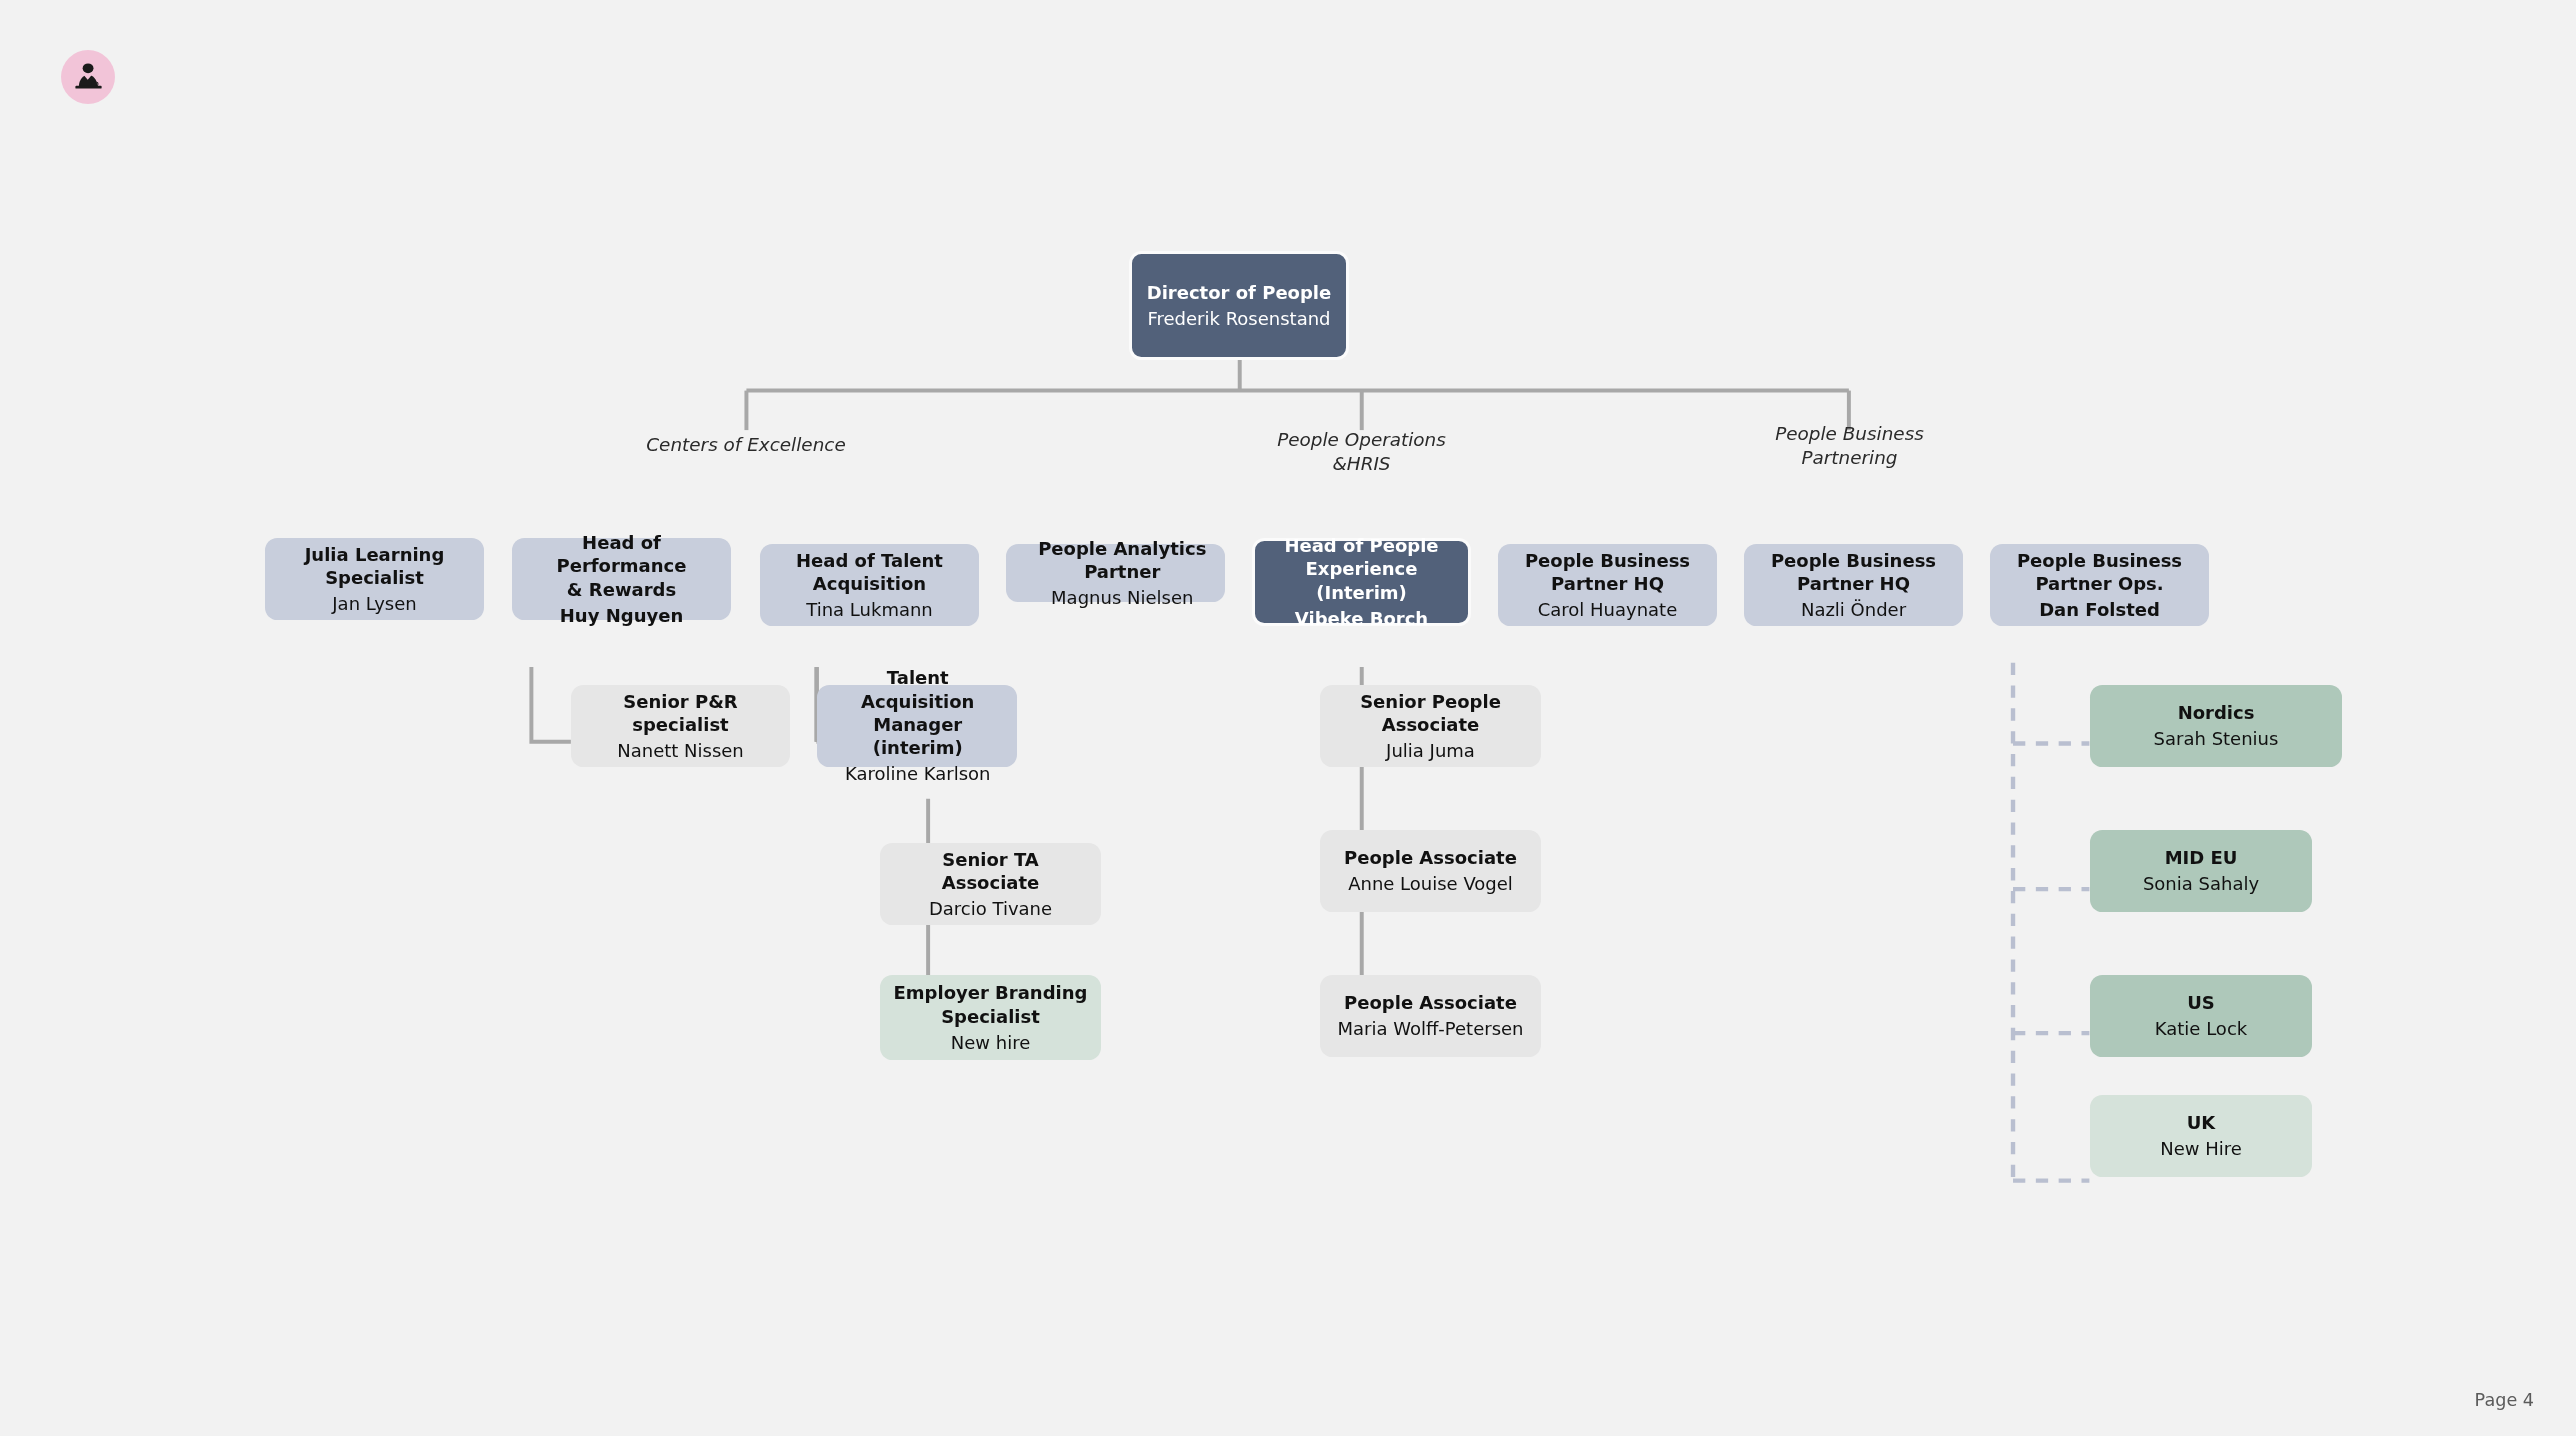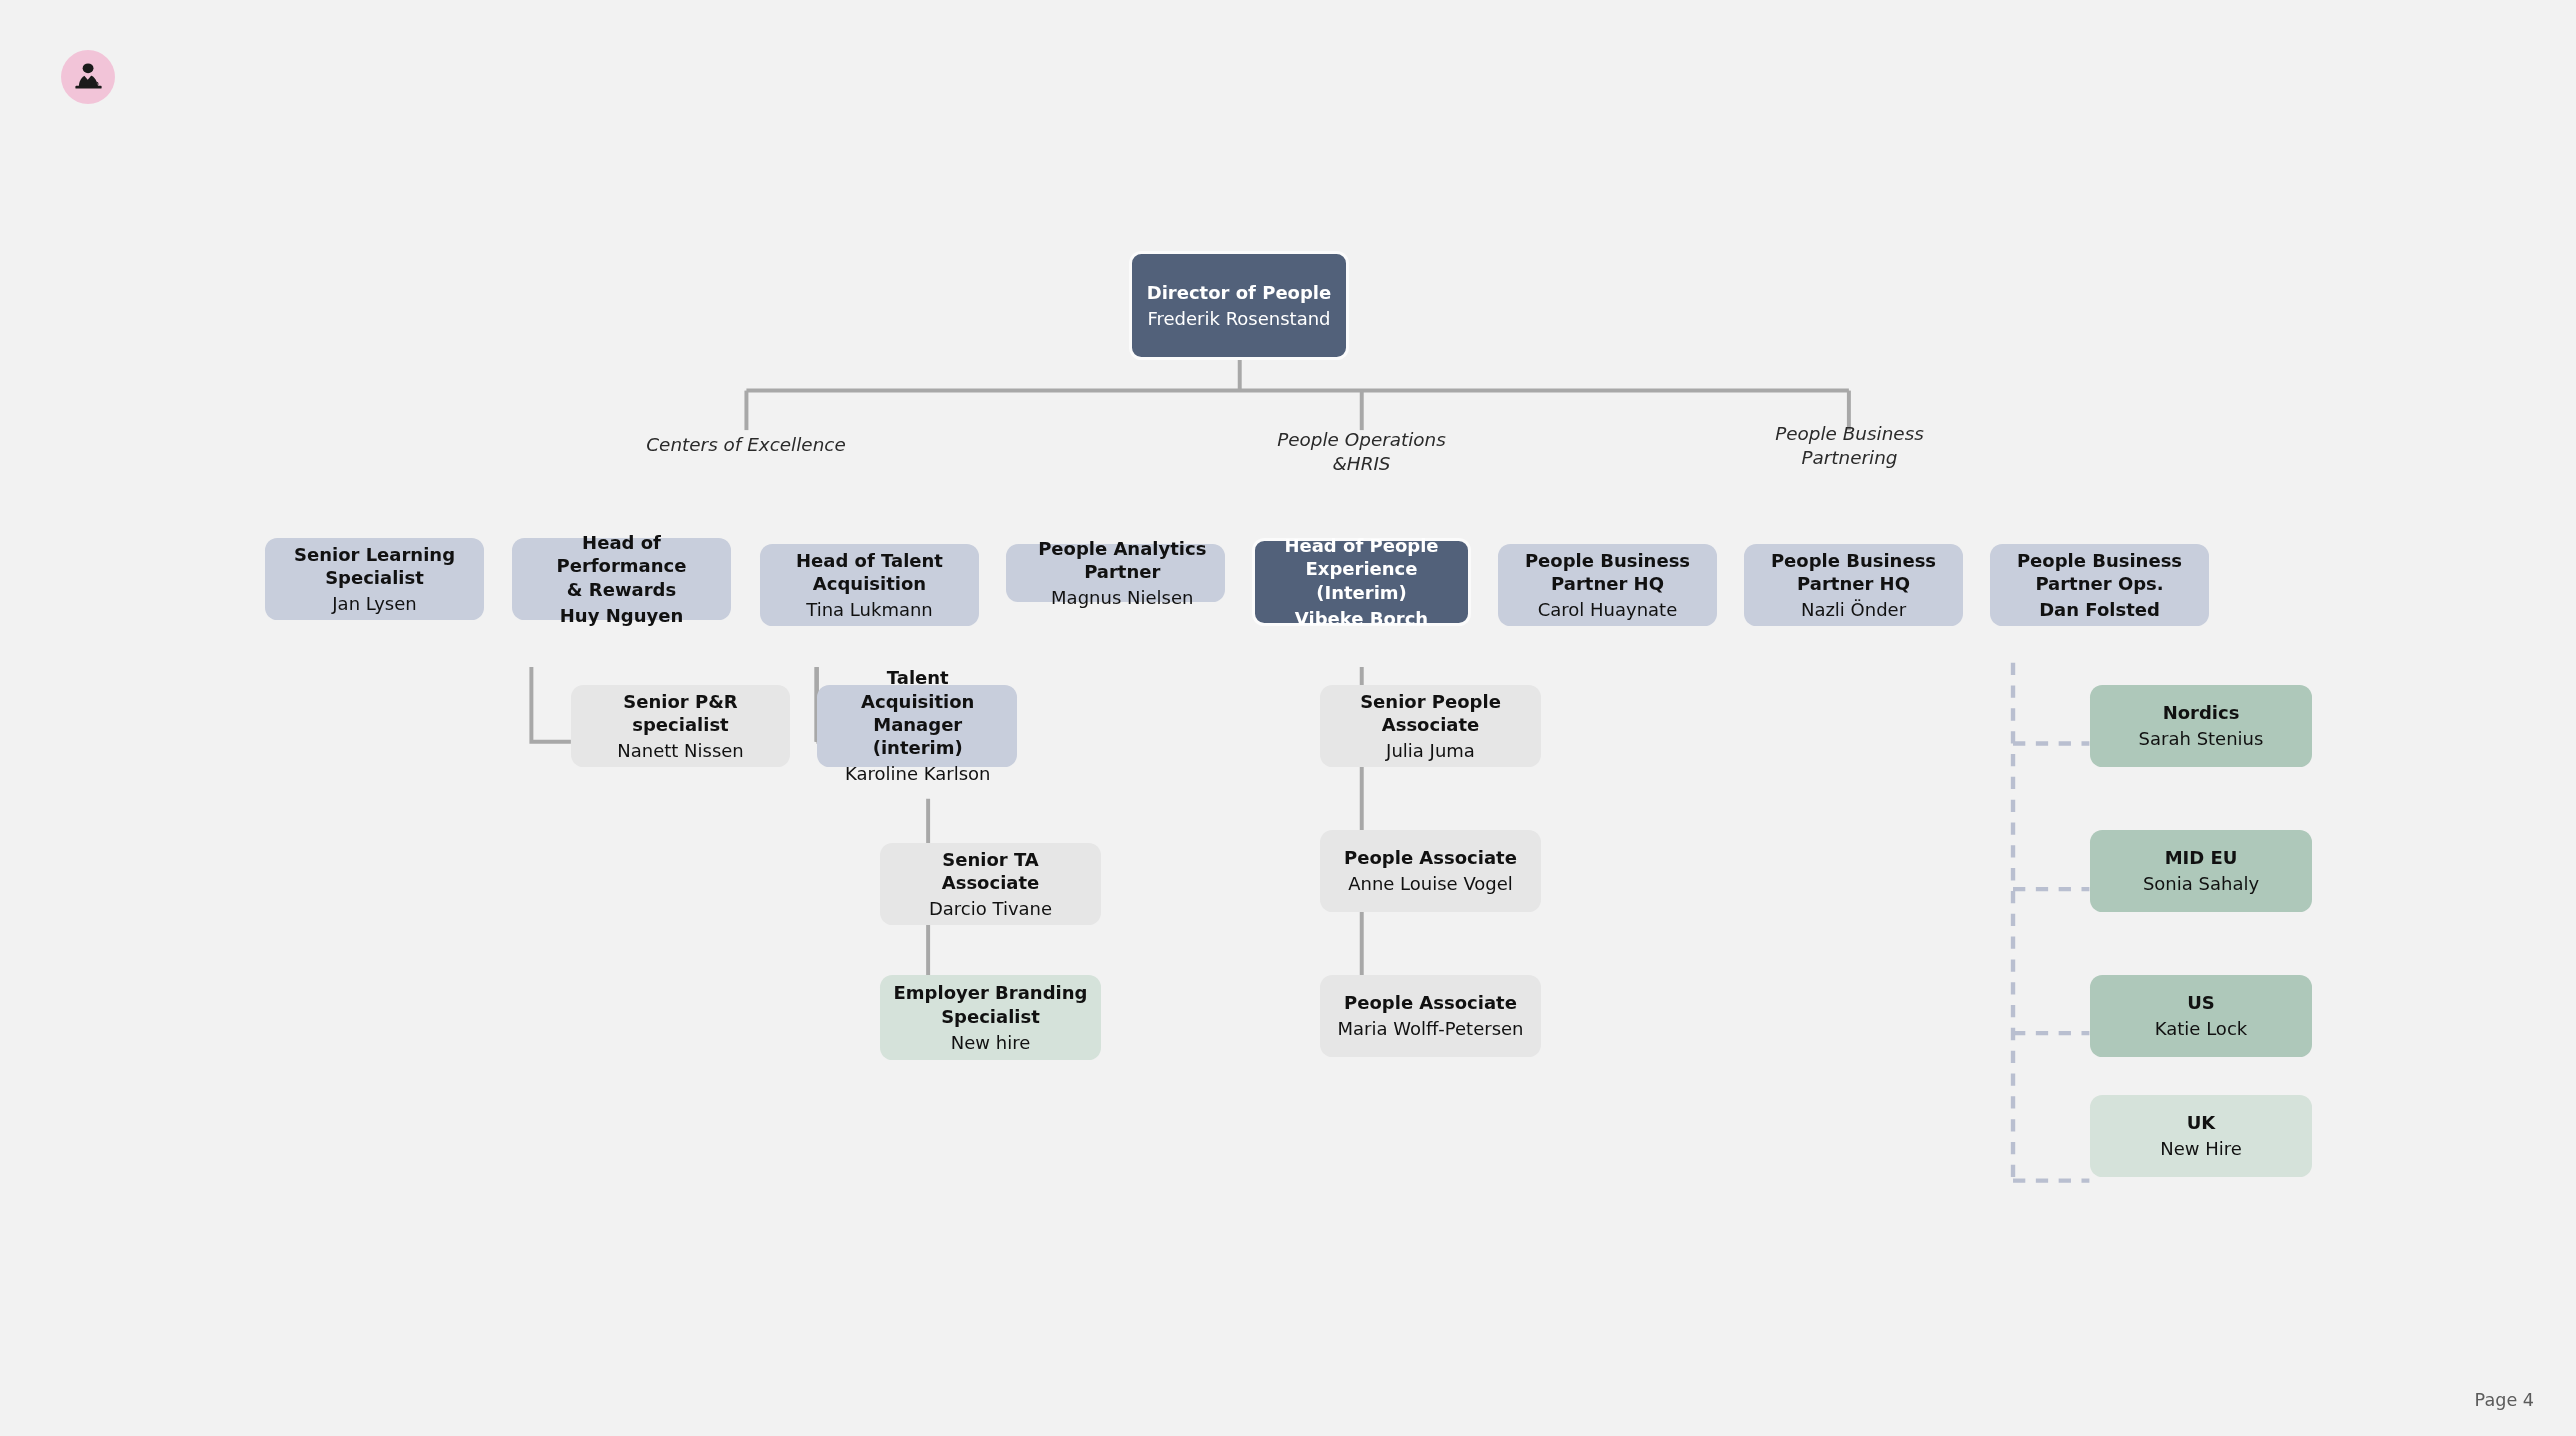--- a/index.html
+++ b/index.html
@@ -175,21 +175,21 @@
 <div class="group-label" style="left:1221px; top:428px; width:281px;">
   <div>People Operations</div>
   <div>&amp;HRIS</div>
 </div>
 <div class="group-label" style="left:1709px; top:422px; width:281px;">
   <div>People Business</div>
   <div>Partnering</div>
 </div>
 
 <div class="node v-bluegray" style="left:265px; top:538px; width:219px; height:82px;">
-  <div class="role">Senior Learning</div>
+  <div class="role">Julia Learning</div>
   <div class="role">Specialist</div>
   <div class="person">Jan Lysen</div>
 </div>
 
 <div class="node v-bluegray" style="left:512px; top:538px; width:219px; height:82px;">
   <div class="role">Head of Performance</div>
   <div class="role">&amp; Rewards</div>
   <div class="person bold">Huy Nguyen</div>
 </div>
 
@@ -261,21 +261,21 @@
 <div class="node v-gray" style="left:1320px; top:830px; width:221px; height:82px;">
   <div class="role">People Associate</div>
   <div class="person">Anne Louise Vogel</div>
 </div>
 
 <div class="node v-gray" style="left:1320px; top:975px; width:221px; height:82px;">
   <div class="role">People Associate</div>
   <div class="person">Maria Wolff-Petersen</div>
 </div>
 
-<div class="node v-green" style="left:2090px; top:685px; width:222px; height:82px;">
+<div class="node v-green" style="left:2090px; top:685px; width:252px; height:82px;">
   <div class="role">Nordics</div>
   <div class="person">Sarah Stenius</div>
 </div>
 
 <div class="node v-green" style="left:2090px; top:830px; width:222px; height:82px;">
   <div class="role">MID EU</div>
   <div class="person">Sonia Sahaly</div>
 </div>
 
 <div class="node v-green" style="left:2090px; top:975px; width:222px; height:82px;">

